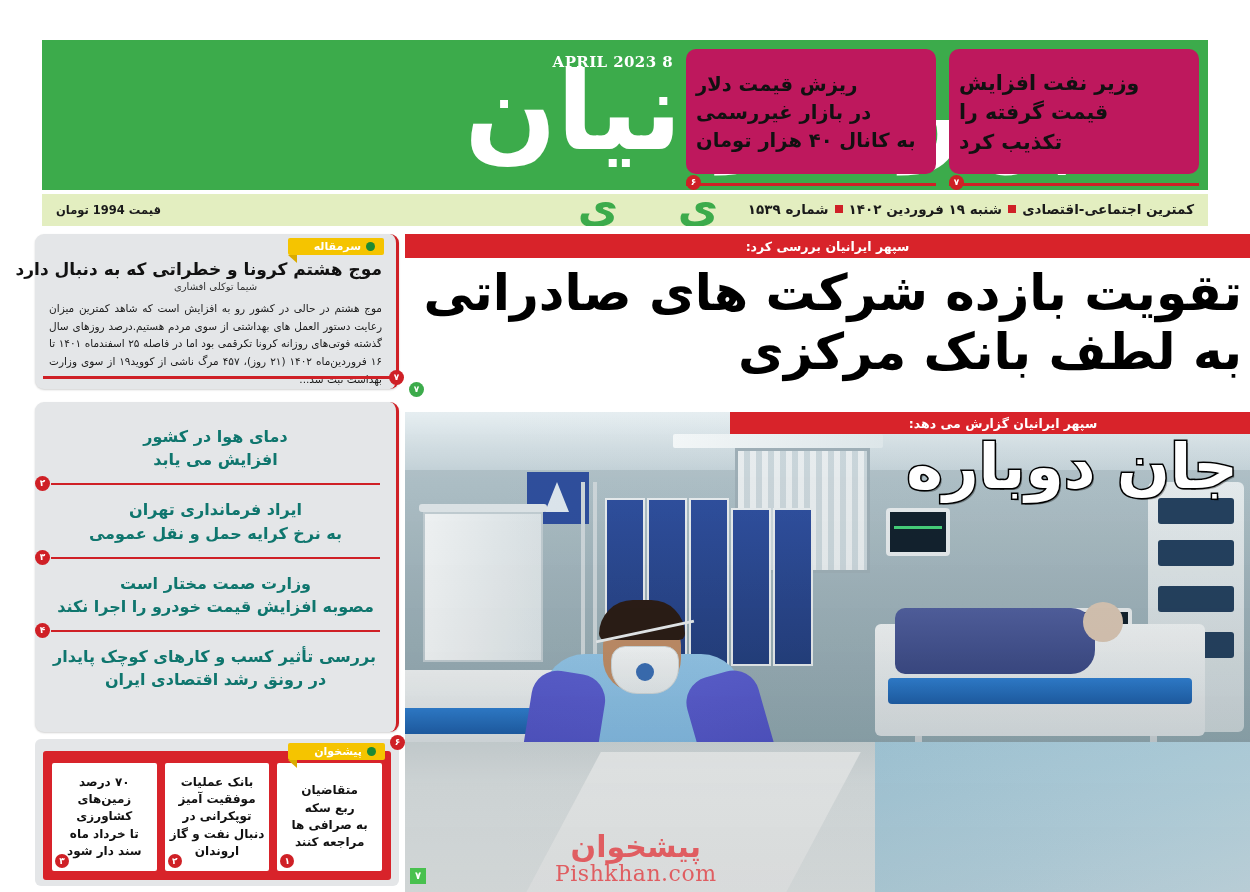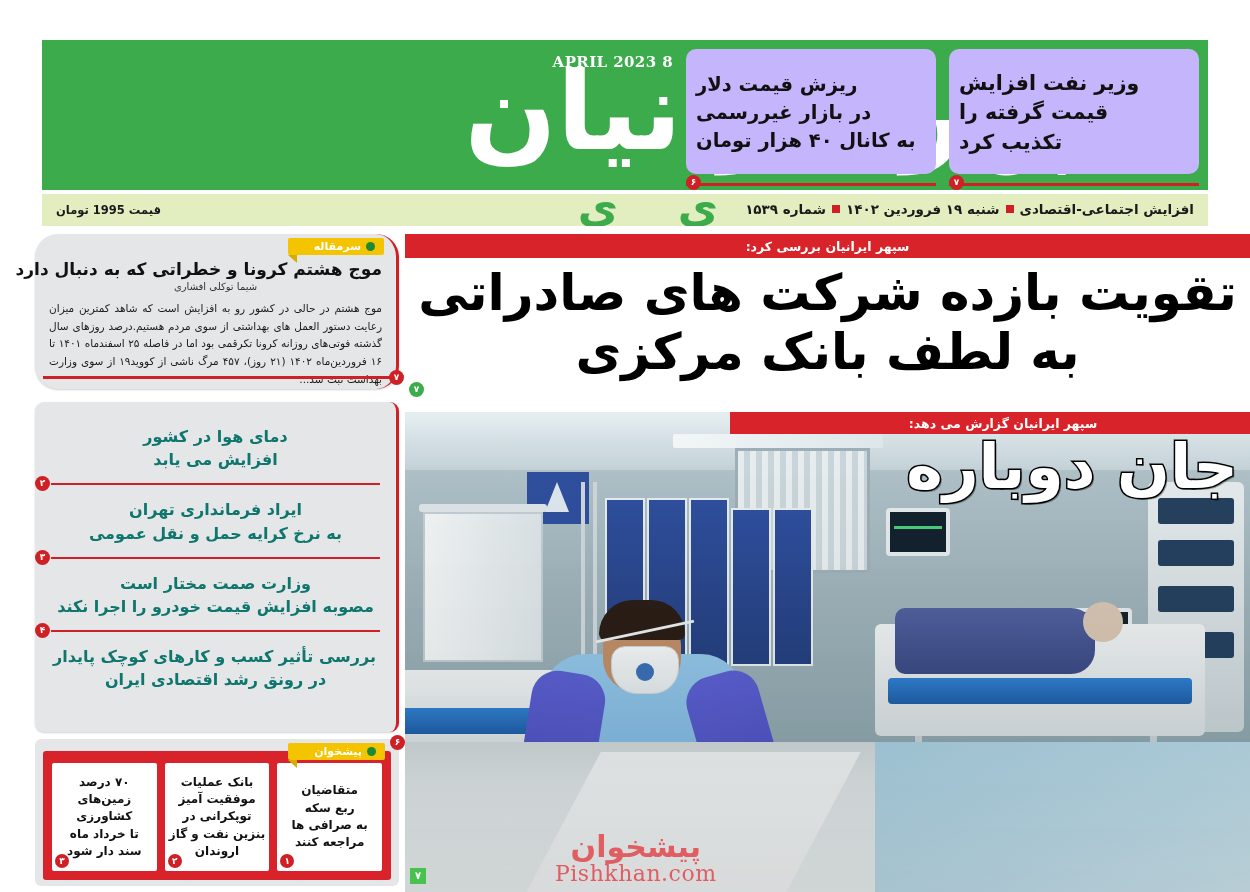--- a/index.html
+++ b/index.html
@@ -33,21 +33,21 @@
     height: 150px;
     background: #3cab4b;
     box-sizing: border-box;
   }
 
   .teaser-box {
     position: absolute;
     top: 9px;
     width: 250px;
     height: 125px;
-    background: #c4b5fd;
+    background: #be185d;
     border-radius: 10px;
     box-sizing: border-box;
     padding: 9px 10px 6px 10px;
     display: flex;
     flex-direction: column;
     justify-content: center;
     align-items: flex-end;
     text-align: right;
   }
   .teaser-box.t1 { right: 9px; }
@@ -243,21 +243,20 @@
   }
 
   
   .editorial {
     position: absolute;
     top: 0;
     right: 0;
     width: 364px;
     height: 155px;
     padding: 22px 14px 10px 14px;
-    border-radius: 23px;
   }
   .editorial-title {
     text-align: center;
     font-size: 17px;
     font-weight: bold;
     color: #111111;
     line-height: 1.3;
     margin-top: 2px;
     white-space: nowrap;
   }
@@ -427,23 +426,23 @@
   }
   .kicker-bar span {
     color: #ffffff;
     font-size: 12.5px;
     font-weight: bold;
   }
 
   .main-headline {
     position: absolute;
     top: 30px;
-    right: 0;
+    right: 8px;
     width: 845px;
-    text-align: center;
+    text-align: right;
     direction: rtl;
   }
   .mh-line {
     font-size: 50px;
     font-weight: bold;
     color: #000000;
     line-height: 1.18;
     white-space: nowrap;
     letter-spacing: -1px;
   }
@@ -676,33 +675,33 @@
       <div class="teaser-line">در بازار غیررسمی</div>
       <div class="teaser-line">به کانال ۴۰ هزار تومان</div>
     </div>
     <div class="teaser-rule r2">
       <div class="teaser-badge b2">۶</div>
     </div>
   </div>
 
   <div class="infobar">
     <div class="infobar-right">
-      <span>افزایش اجتماعی-اقتصادی</span>
+      <span>کمترین اجتماعی-اقتصادی</span>
       <span class="sq"></span>
       <span>شنبه ۱۹ فروردین ۱۴۰۲</span>
       <span class="sq"></span>
       <span>شماره ۱۵۳۹</span>
     </div>
     <div class="infobar-deco d1">
         <span>ی</span>
       </div>
     <div class="infobar-deco d2">
         <span>ی</span>
       </div>
-    <div class="infobar-left">قیمت 1995 تومان</div>
+    <div class="infobar-left">قیمت 1994 تومان</div>
   </div>
 
   <div class="sidebar">
 
     <div class="card editorial">
       <div class="ribbon">
         <span class="dot"></span>
         <span>سرمقاله</span>
       </div>
       <div class="editorial-title">موج هشتم کرونا و خطراتی که به دنبال دارد</div>
@@ -756,21 +755,21 @@
           <div class="ns-line">ربع سکه</div>
           <div class="ns-line">به صرافی ها</div>
           <div class="ns-line">مراجعه کنند</div>
           <div class="ns-badge">۱</div>
         </div>
 
         <div class="ns-box">
           <div class="ns-line">بانک عملیات</div>
           <div class="ns-line">موفقیت آمیز</div>
           <div class="ns-line">توپکرانی در</div>
-          <div class="ns-line">بنزین نفت و گاز</div>
+          <div class="ns-line">دنبال نفت و گاز</div>
           <div class="ns-line">اروندان</div>
           <div class="ns-badge">۲</div>
         </div>
 
         <div class="ns-box">
           <div class="ns-line">۷۰ درصد</div>
           <div class="ns-line">زمین‌های</div>
           <div class="ns-line">کشاورزی</div>
           <div class="ns-line">تا خرداد ماه</div>
           <div class="ns-line">سند دار شود</div>

